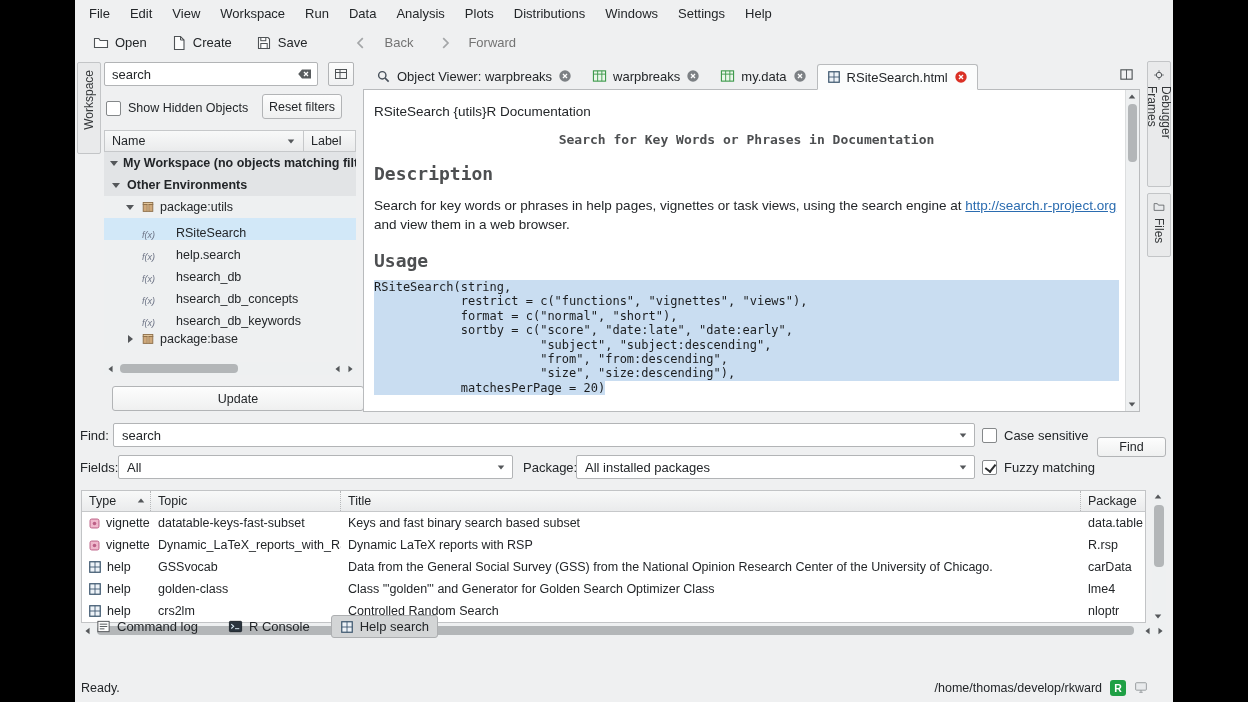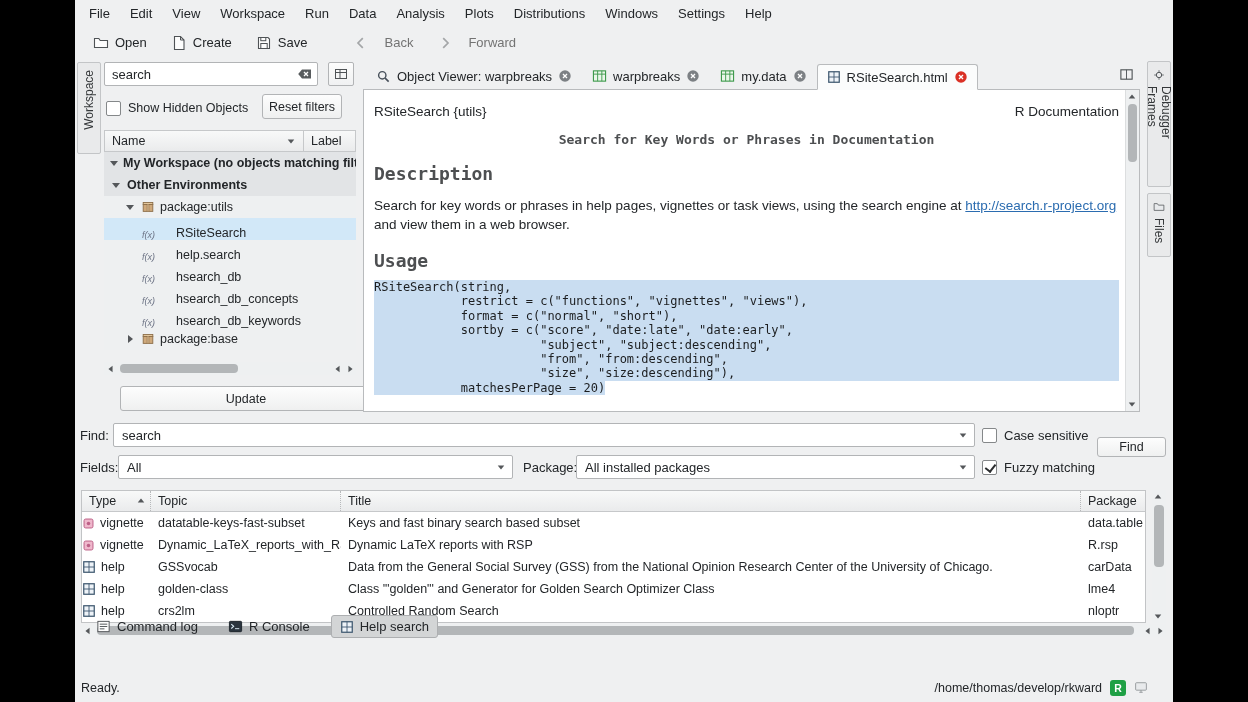--- a/index.html
+++ b/index.html
@@ -48,33 +48,33 @@
   .hdr-caret{position:absolute;right:8px;top:8px;}
   .tree{position:absolute;left:0;top:91px;width:252px;height:198px;background:#eef0f1;overflow:hidden;}
   .trow{display:flex;align-items:center;height:22px;font-size:12.5px;white-space:nowrap;overflow:hidden;}
   .trow.section{background:#e2e4e6;font-weight:bold;padding-left:6px;gap:5px;}
   .trow.pkg{padding-left:20px;gap:5px;}
   .trow.fn{padding-left:38px;gap:17px;align-items:flex-end;}
   .trow.sel{background:#d2e8f8;}
   .exp{width:12px;display:flex;justify-content:center;}
   .fx{font-size:9px;font-style:italic;color:#6d7486;width:17px;}
   .panel-hscroll{left:0;top:301px;width:252px;height:13px;}
-  .update-btn{position:absolute;left:16px;top:325px;width:252px;height:25px;}
+  .update-btn{position:absolute;left:8px;top:325px;width:252px;height:25px;}
 
   
   .main-area{position:absolute;left:288px;top:61px;width:777px;height:351px;}
   .tabbar{position:absolute;left:0;top:0;width:777px;height:28px;display:flex;align-items:flex-end;padding-left:3px;}
   .dtab{display:flex;align-items:center;gap:6px;padding:4px 9px;height:26px;font-size:13px;
     border:1px solid transparent;position:relative;white-space:nowrap;}
   .dtab.active{background:#fbfcfc;border-color:#b9bbbd;border-bottom-color:#fbfcfc;
     border-top-left-radius:3px;border-top-right-radius:3px;margin-bottom:-1px;z-index:2;}
   .corner-btn{position:absolute;right:6px;top:6px;}
   .helpview{position:absolute;left:0;top:28px;width:777px;height:323px;background:#fff;border:1px solid #b9bbbd;}
   .hv-content{position:absolute;left:10px;top:8px;right:20px;}
-  .doc-header{display:flex;justify-content:space-between;font-size:13.5px;margin-top:6px;}
+  .doc-header{display:flex;justify-content:flex-start;font-size:13.5px;margin-top:6px;}
   .doc-title{text-align:center;font-family:"DejaVu Sans Mono",monospace;font-weight:bold;
     font-size:13px;color:#4d4f51;margin-top:13px;}
   .doc-heading{font-family:"DejaVu Sans Mono",monospace;font-weight:bold;font-size:18px;color:#4d4f51;margin-top:16px;}
   .doc-para{font-size:13.5px;line-height:19px;margin-top:12px;}
   .doc-link{color:#2b6cb0;text-decoration:underline;word-break:break-all;}
   .code{font-family:"DejaVu Sans Mono",monospace;font-size:12px;line-height:14.4px;
     margin-top:9px;white-space:pre;color:#1c1e20;}
   .ln.full{background:#c9ddf1;}
   .seltxt{background:#c9ddf1;}
   .hv-vscroll{right:0;top:0;bottom:0;width:14px;border-left:1px solid #dcdedf;}
@@ -110,21 +110,21 @@
   .rheader{display:flex;height:21px;background:linear-gradient(#f8f9f9,#eaebec);
     border-bottom:1px solid #c6c8ca;font-size:12.5px;}
   .rh{padding:2px 7px;position:relative;border-right:1px dotted #b7b9bb;display:flex;align-items:center;}
   .rh.c-type{width:69px;}
   .rh.c-topic{width:190px;}
   .rh.c-title{width:740px;}
   .rh.c-pkg{flex:1;border-right:none;}
   .sort-caret{position:absolute;right:5px;top:7px;}
   .rrow{display:flex;height:22px;align-items:center;font-size:12.5px;}
   .rc{padding:0 7px;overflow:hidden;white-space:nowrap;display:flex;align-items:center;gap:5px;}
-  .rc.c-type{width:69px;padding-left:0;}
+  .rc.c-type{width:69px;padding-left:6px;}
   .rc.c-topic{width:190px;}
   .rc.c-title{width:740px;}
   .rc.c-pkg{flex:1;}
   .res-vscroll{left:1077px;top:490px;width:14px;height:133px;}
   .res-hscroll{left:6px;top:624px;width:1085px;height:13px;}
 
   
   .bottom-bar{position:absolute;left:0;top:613px;width:100%;height:27px;display:flex;align-items:center;gap:12px;padding-left:12px;}
   .btab{display:flex;align-items:center;gap:6px;font-size:13px;padding:3px 8px;border-radius:3px;border:1px solid transparent;}
   .btab.active{background:#d3d5d6;border-color:#adafb1;}

